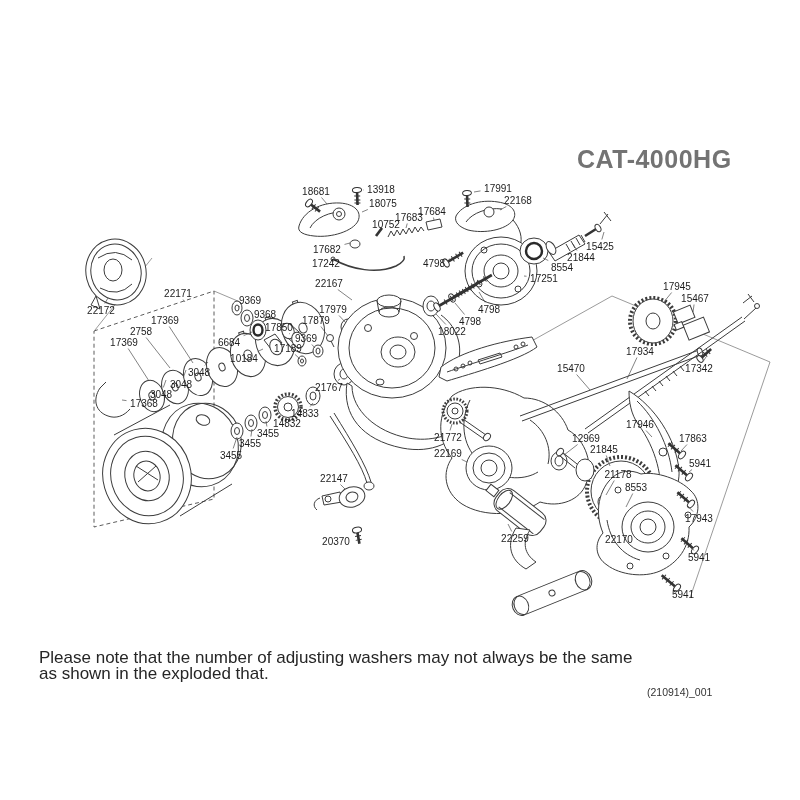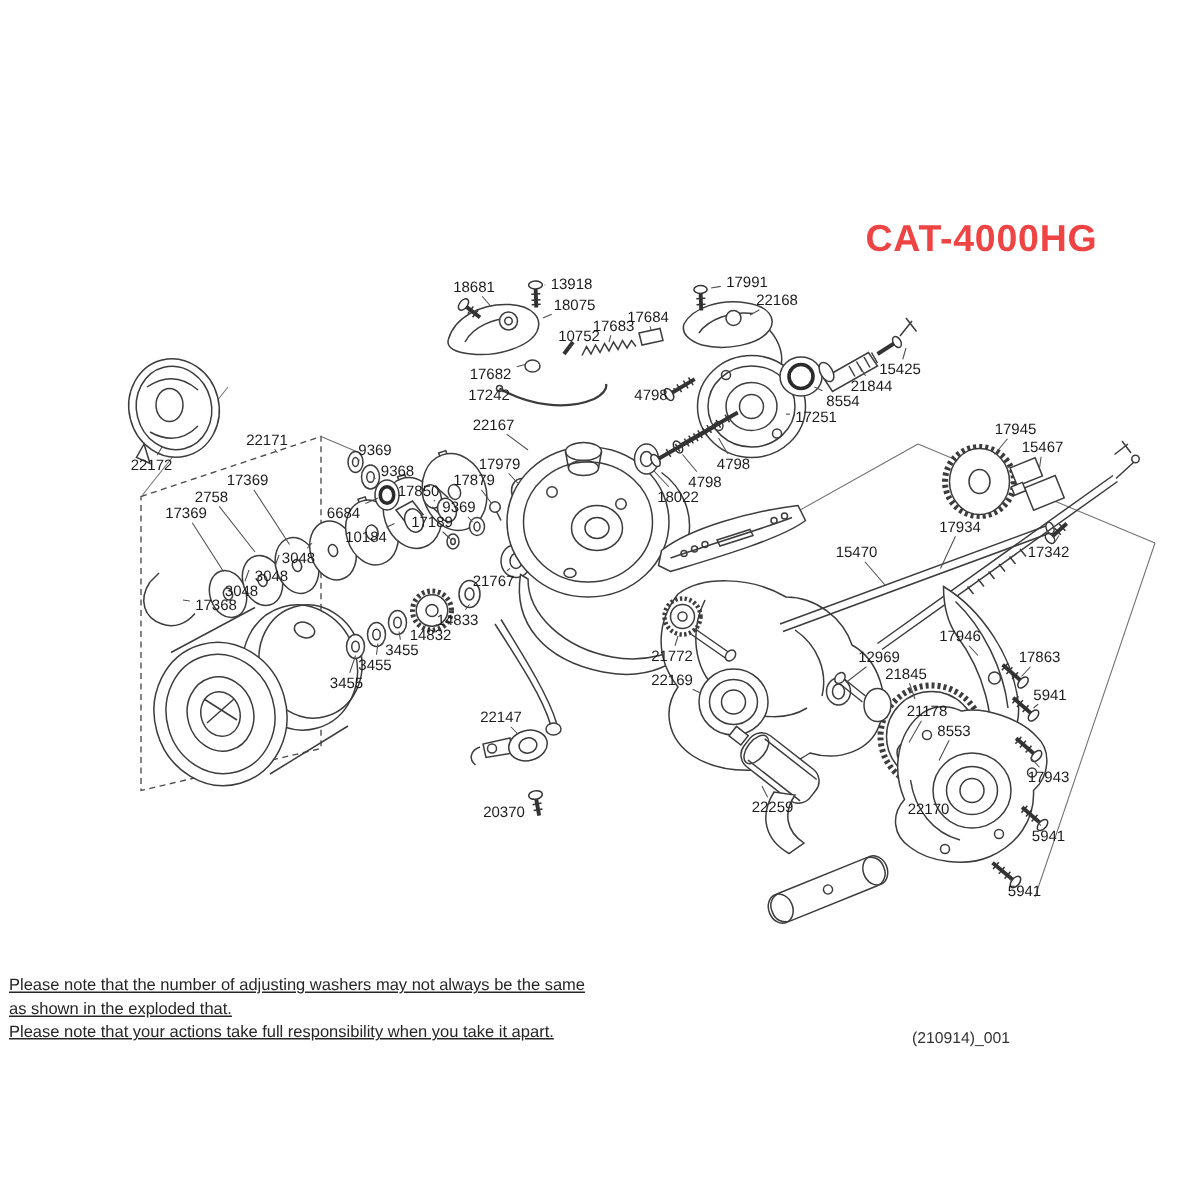--- a/index.html
+++ b/index.html
@@ -1,22 +1,22 @@
 <!DOCTYPE html>
 <html><head>
 <meta charset="utf-8">
 <style>
   html,body{margin:0;padding:0;background:#ffffff;}
   .page{position:relative;width:800px;height:800px;background:#fff;overflow:hidden;
         font-family:"Liberation Sans",sans-serif;}
   .title{position:absolute;left:577px;top:145px;font-size:25px;font-weight:700;
-         color:#ef4444;letter-spacing:.5px;white-space:nowrap;}
-  .notes{position:absolute;left:6px;top:650px;font-size:11px;line-height:15.5px;
-         color:#262626;white-space:nowrap;text-decoration:underline;}
-  .doccode{position:absolute;left:608px;top:686px;font-size:10.5px;color:#333;}
+         color:#737373;letter-spacing:.5px;white-space:nowrap;}
+  .notes{position:absolute;left:39px;top:650px;font-size:17px;line-height:15.5px;
+         color:#262626;white-space:nowrap;}
+  .doccode{position:absolute;left:647px;top:686px;font-size:10.5px;color:#333;}
   svg.diagram{position:absolute;left:0;top:0;}
   
   .ln{stroke:#3c3c3c;fill:none;stroke-width:1;}
   .lnf{stroke:#3c3c3c;fill:#fff;stroke-width:1;}
   .thin{stroke:#707070;stroke-width:.7;fill:none;}
   .dashbox{stroke:#4a4a4a;fill:none;stroke-width:.9;stroke-dasharray:4 3;}
   .teeth{fill:none;stroke:#3c3c3c;stroke-width:4;stroke-dasharray:2 2;}
   .teeth-s{fill:none;stroke:#3c3c3c;stroke-width:3.4;stroke-dasharray:1.8 1.8;}
   .knurl{fill:none;stroke:#3c3c3c;stroke-width:3;stroke-dasharray:1.6 1.6;}
   .dark{stroke:#2a2a2a;stroke-width:2.4;fill:none;}
@@ -648,17 +648,16 @@
           <text x="571" y="371.5" text-anchor="middle" class="plabel">15470</text>
         </g>
       </g>
   </svg>
 
   <div class="title">CAT-4000HG</div>
 
   <div class="notes">
     <div>Please note that the number of adjusting washers may not always be the same</div>
     <div>as shown in the exploded that.</div>
-    <div>Please note that your actions take full responsibility when you take it apart.</div>
   </div>
 
   <div class="doccode">(210914)_001</div>
 </div>
 
 </body></html>

